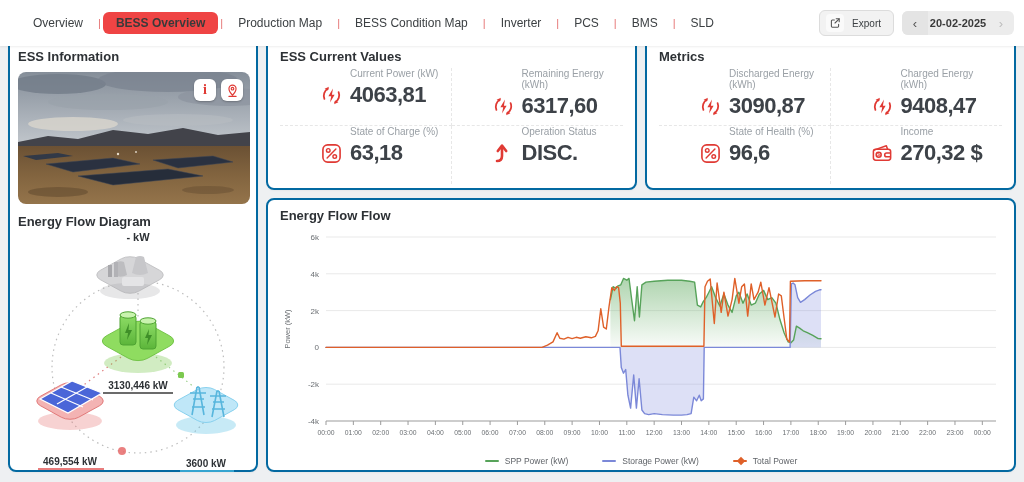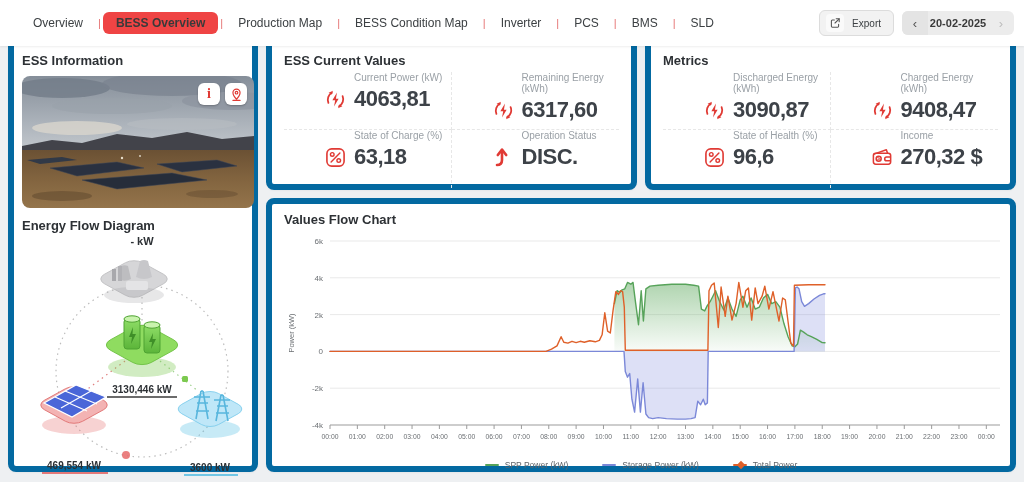--- a/index.html
+++ b/index.html
@@ -15,21 +15,21 @@
   .hdr-right { display:flex; align-items:center; gap:8px; }
   .btn-export { display:flex; align-items:center; gap:8px; background:#f2f2f2; border:1px solid #dcdcdc;
                 border-radius:6px; padding:3px 12px 3px 6px; font-size:10px; color:#3c4043; cursor:pointer; }
   .btn-export .ic-box{ width:18px;height:18px; display:flex;align-items:center;justify-content:center; background:#fafafa; border-radius:4px;}
   .date-ctl { display:flex; align-items:stretch; background:#ececec; border-radius:6px; overflow:hidden; height:24px; width:112px;}
   .date-ctl .seg { display:flex; align-items:center; justify-content:center; cursor:pointer; }
   .date-prev { width:26px; background:#e4e4e4; color:#555; font-size:13px; }
   .date-val  { flex:1; font-size:11px; font-weight:bold; color:#3a3a3a; }
   .date-next { width:26px; color:#bdbdbd; font-size:13px; }
   
-  .card { position:absolute; background:#fff; border:6px solid #0369a1; border-radius:8px;
+  .card { position:absolute; background:#fff; border:2px solid #0369a1; border-radius:8px;
           box-shadow:0 1px 2px rgba(0,0,0,.04); }
   .card-title { font-size:13px; font-weight:bold; color:#2d3135; }
   #card-info   { left:8px;  top:38px;  width:250px; height:434px; padding:9px 8px; }
   #card-ess    { left:266px; top:38px; width:371px; height:152px; padding:9px 12px; }
   #card-metrics{ left:645px; top:38px; width:371px; height:152px; padding:9px 12px; }
   #card-chart  { left:266px; top:198px; width:750px; height:274px; padding:8px 12px; }
   
   .photo-wrap { position:relative; margin-top:8px; width:232px; height:132px; border-radius:8px; overflow:hidden; }
   .photo-btns { position:absolute; right:7px; top:7px; display:flex; gap:5px; }
   .pbtn { width:22px; height:22px; background:#fff; border:none; border-radius:6px; display:flex;
@@ -340,21 +340,21 @@
               <text x="6.6" y="14.6" font-size="5" fill="#e03a34" stroke="none" font-weight="bold">$</text>
             </svg>
           </span>
          <span class="num">270,32 $</span>
        </div>
       </div>
     </div>
 </section>
 
 <section class="card" id="card-chart">
-  <div class="card-title">Values Flow Chart</div>
+  <div class="card-title">Energy Flow Flow</div>
   <div id="chart-area">
     <svg id="flow-chart-svg" width="726" height="226" viewBox="0 0 726 226">
         <defs>
           <linearGradient id="gGrad" x1="0" y1="0" x2="0" y2="1">
             <stop offset="0" stop-color="rgba(96,170,96,0.5)"></stop>
             <stop offset="1" stop-color="rgba(96,170,96,0.04)"></stop>
           </linearGradient>
         </defs>
         <line x1="46" y1="12" x2="716" y2="12" stroke="#e9e9e9" stroke-width="1"></line>
         <text x="39" y="15" text-anchor="end" font-size="8" fill="#6b6f73">6k</text>

